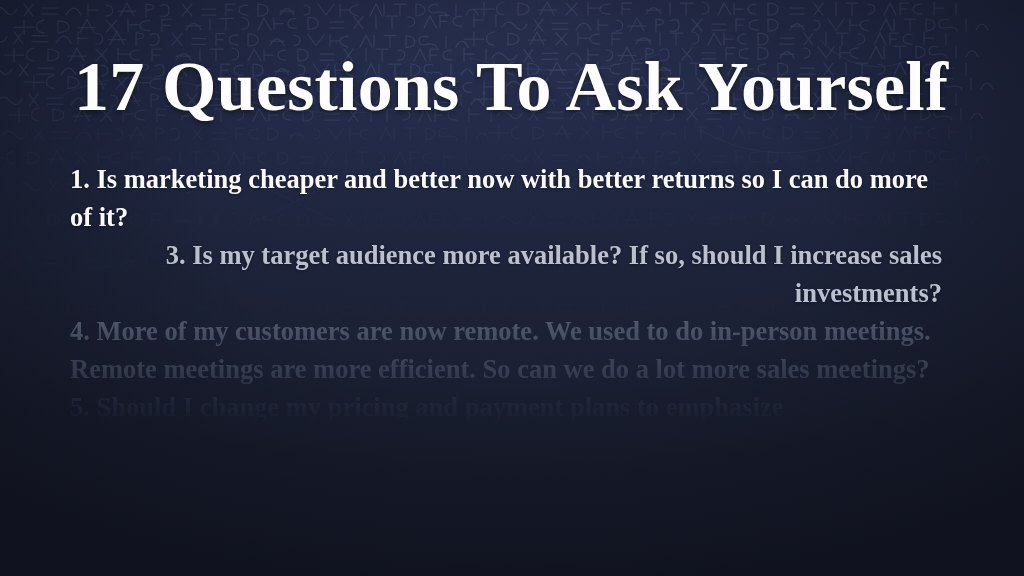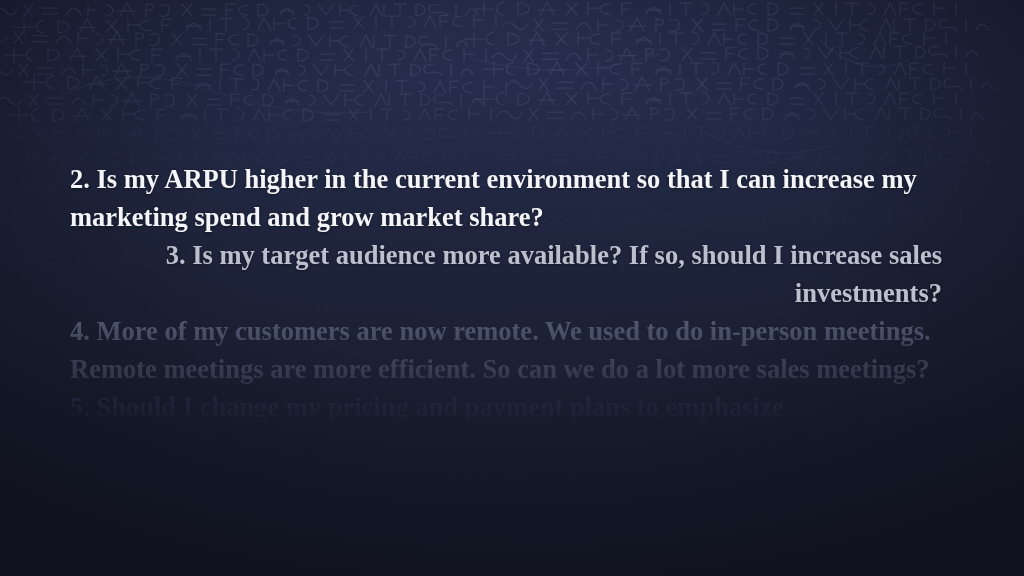--- a/index.html
+++ b/index.html
@@ -154,21 +154,22 @@
         <path d="M10 250 q60 30 130 10"></path>
         <path d="M700 130 q70 40 150 10"></path>
         <path d="M250 180 l90 44 M340 180 l-90 44"></path>
         <path d="M820 40 q40 40 90 20"></path>
       </g>
     </svg>
   </div>
 
   <div class="bg-vignette"></div>
 
+  <div class="title">17 Questions To Ask Yourself</div>
 
   <div class="body-block">
-    <p class="q q-2">2. Is my ARPU higher in the current environment so that I can increase my marketing spend and grow market share?</p>
+    <p class="q q-1">1. Is marketing cheaper and better now with better returns so I can do more of it?</p>
     <p class="q q-3">3. Is my target audience more available? If so, should I increase sales investments?</p>
     <p class="q q-4">4. More of my customers are now remote. We used to do in-person meetings. Remote meetings are more efficient.  So can we do a lot more sales meetings?</p>
     <p class="q q-5">5. Should I change my pricing and payment plans to emphasize</p>
   </div>
 
 </div>
 
 </body></html>

